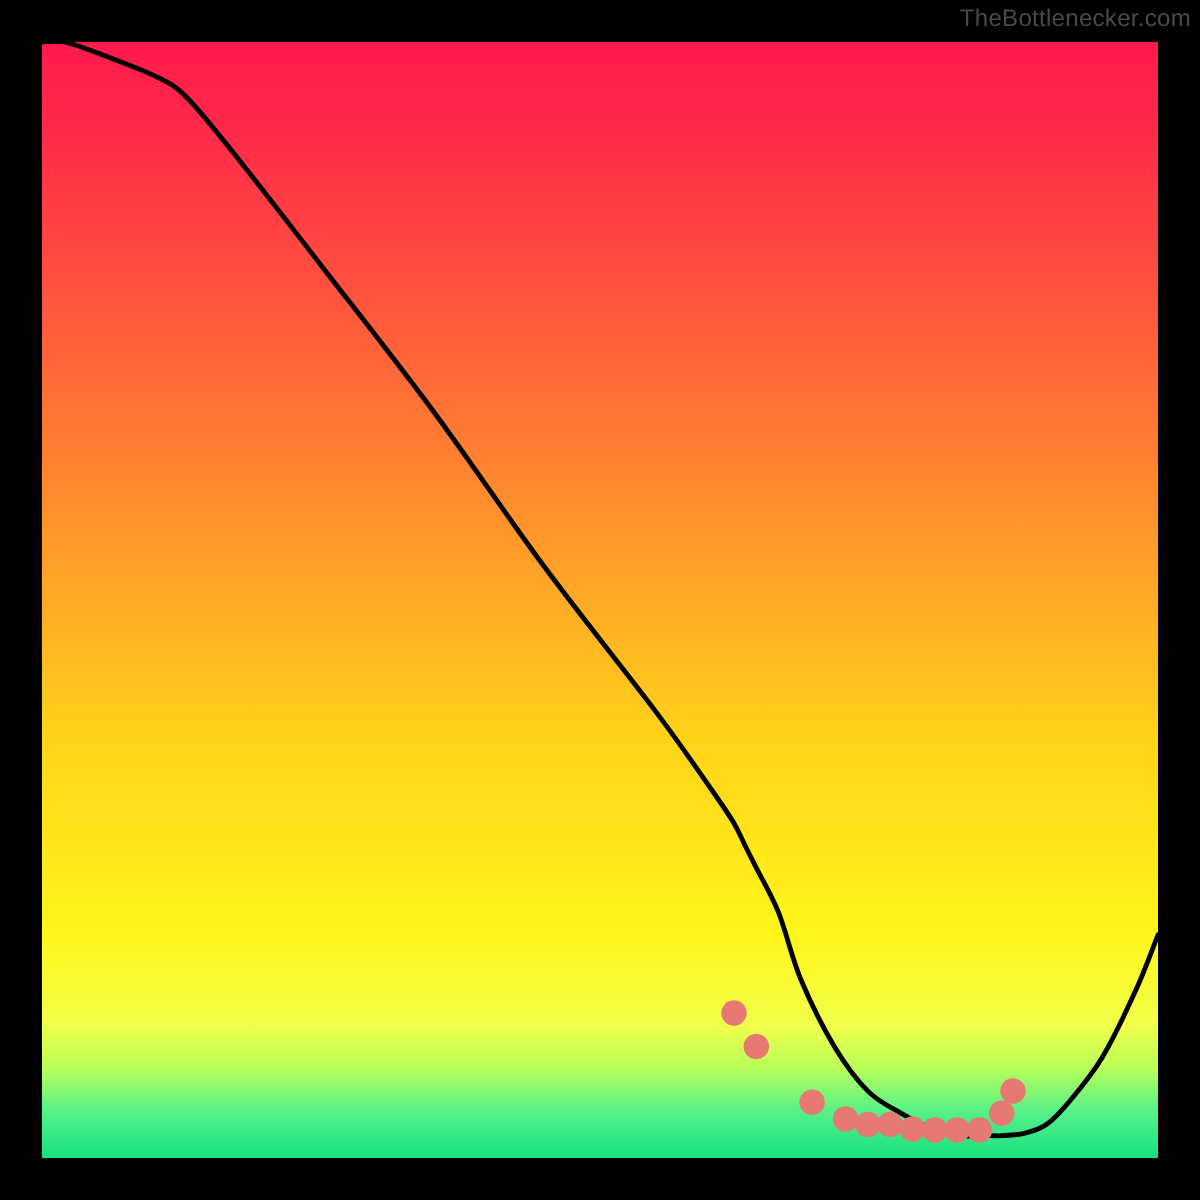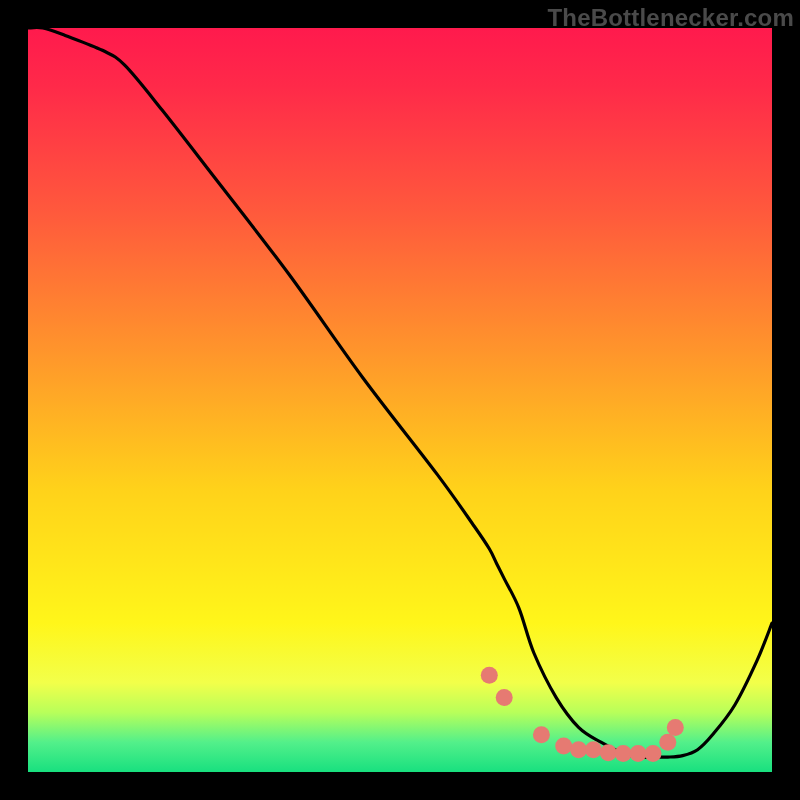--- a/index.html
+++ b/index.html
@@ -38,22 +38,22 @@
       #b8ff5a 92%,
       #53f08a 96%,
       #18e07f 100%
     );
   }
   .attribution {
     position: absolute;
     right: 6px;
     top: 4px;
     color: #4a4a4a;
-    font-size: 24px;
-    font-weight: 700;
+    font-size: 16px;
+    font-weight: 400;
     letter-spacing: 0.2px;
   }
   svg.overlay {
     position: absolute;
     left: 0;
     top: 0;
     width: 744px;
     height: 744px;
     overflow: visible;
   }

